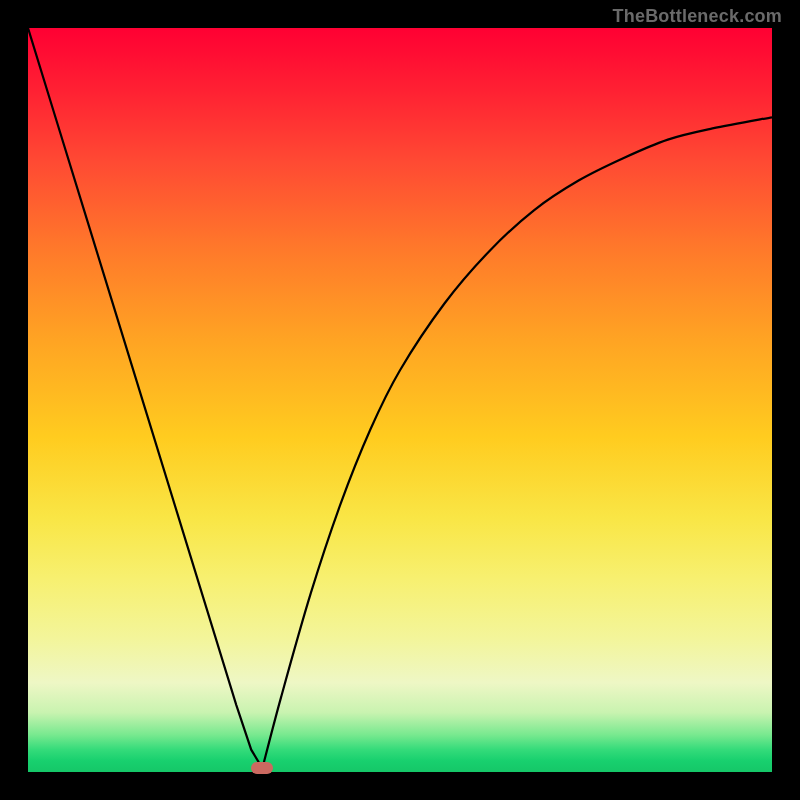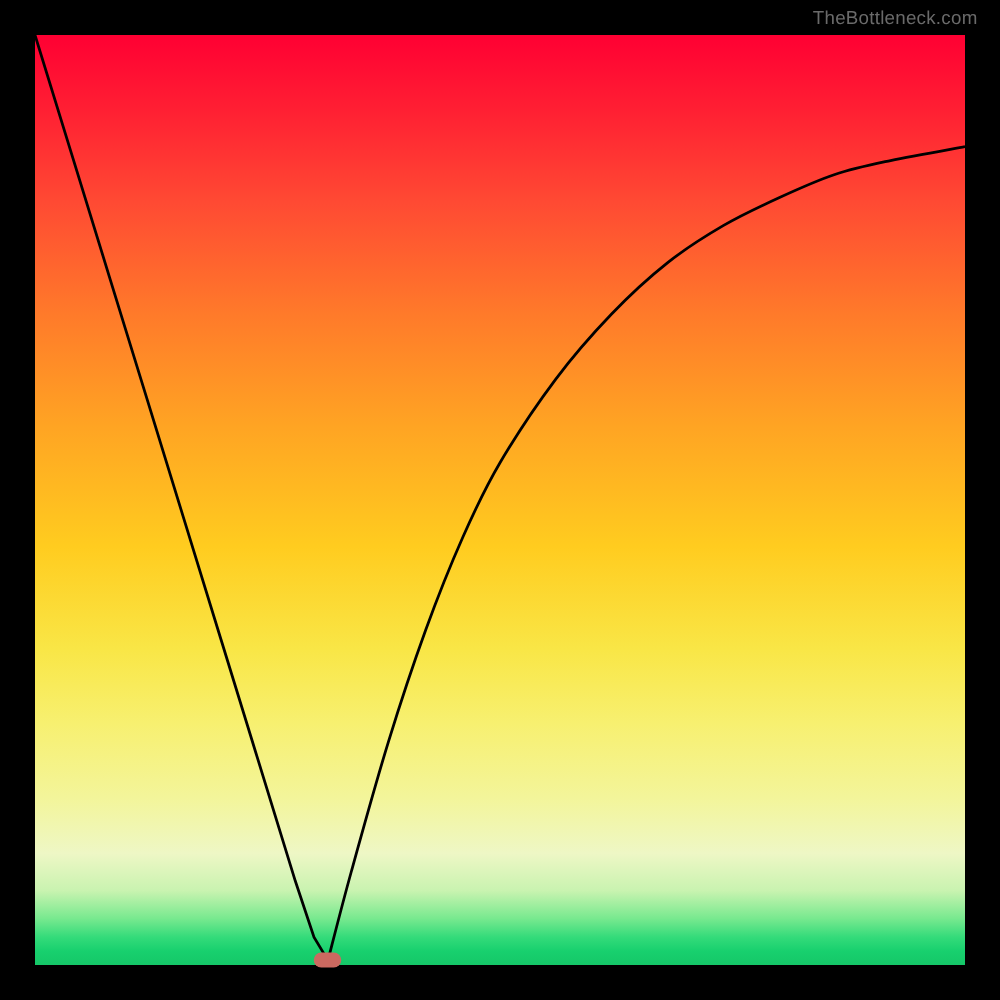--- a/index.html
+++ b/index.html
@@ -57,23 +57,23 @@
     height: 12px;
     border-radius: 6px;
     background: #cb6960;
     transform: translate(-50%, -50%);
   }
   .watermark {
     position: absolute;
     top: 6px;
     right: 18px;
     color: #6a6a6a;
-    font-size: 15px;
+    font-size: 18px;
     letter-spacing: 0.2px;
-    font-weight: 400;
+    font-weight: 700;
   }
 </style>
 </head>
 <body>
 
 <div class="watermark">TheBottleneck.com</div>
 
 <div class="frame">
   <div class="gradient-area"></div>
 

